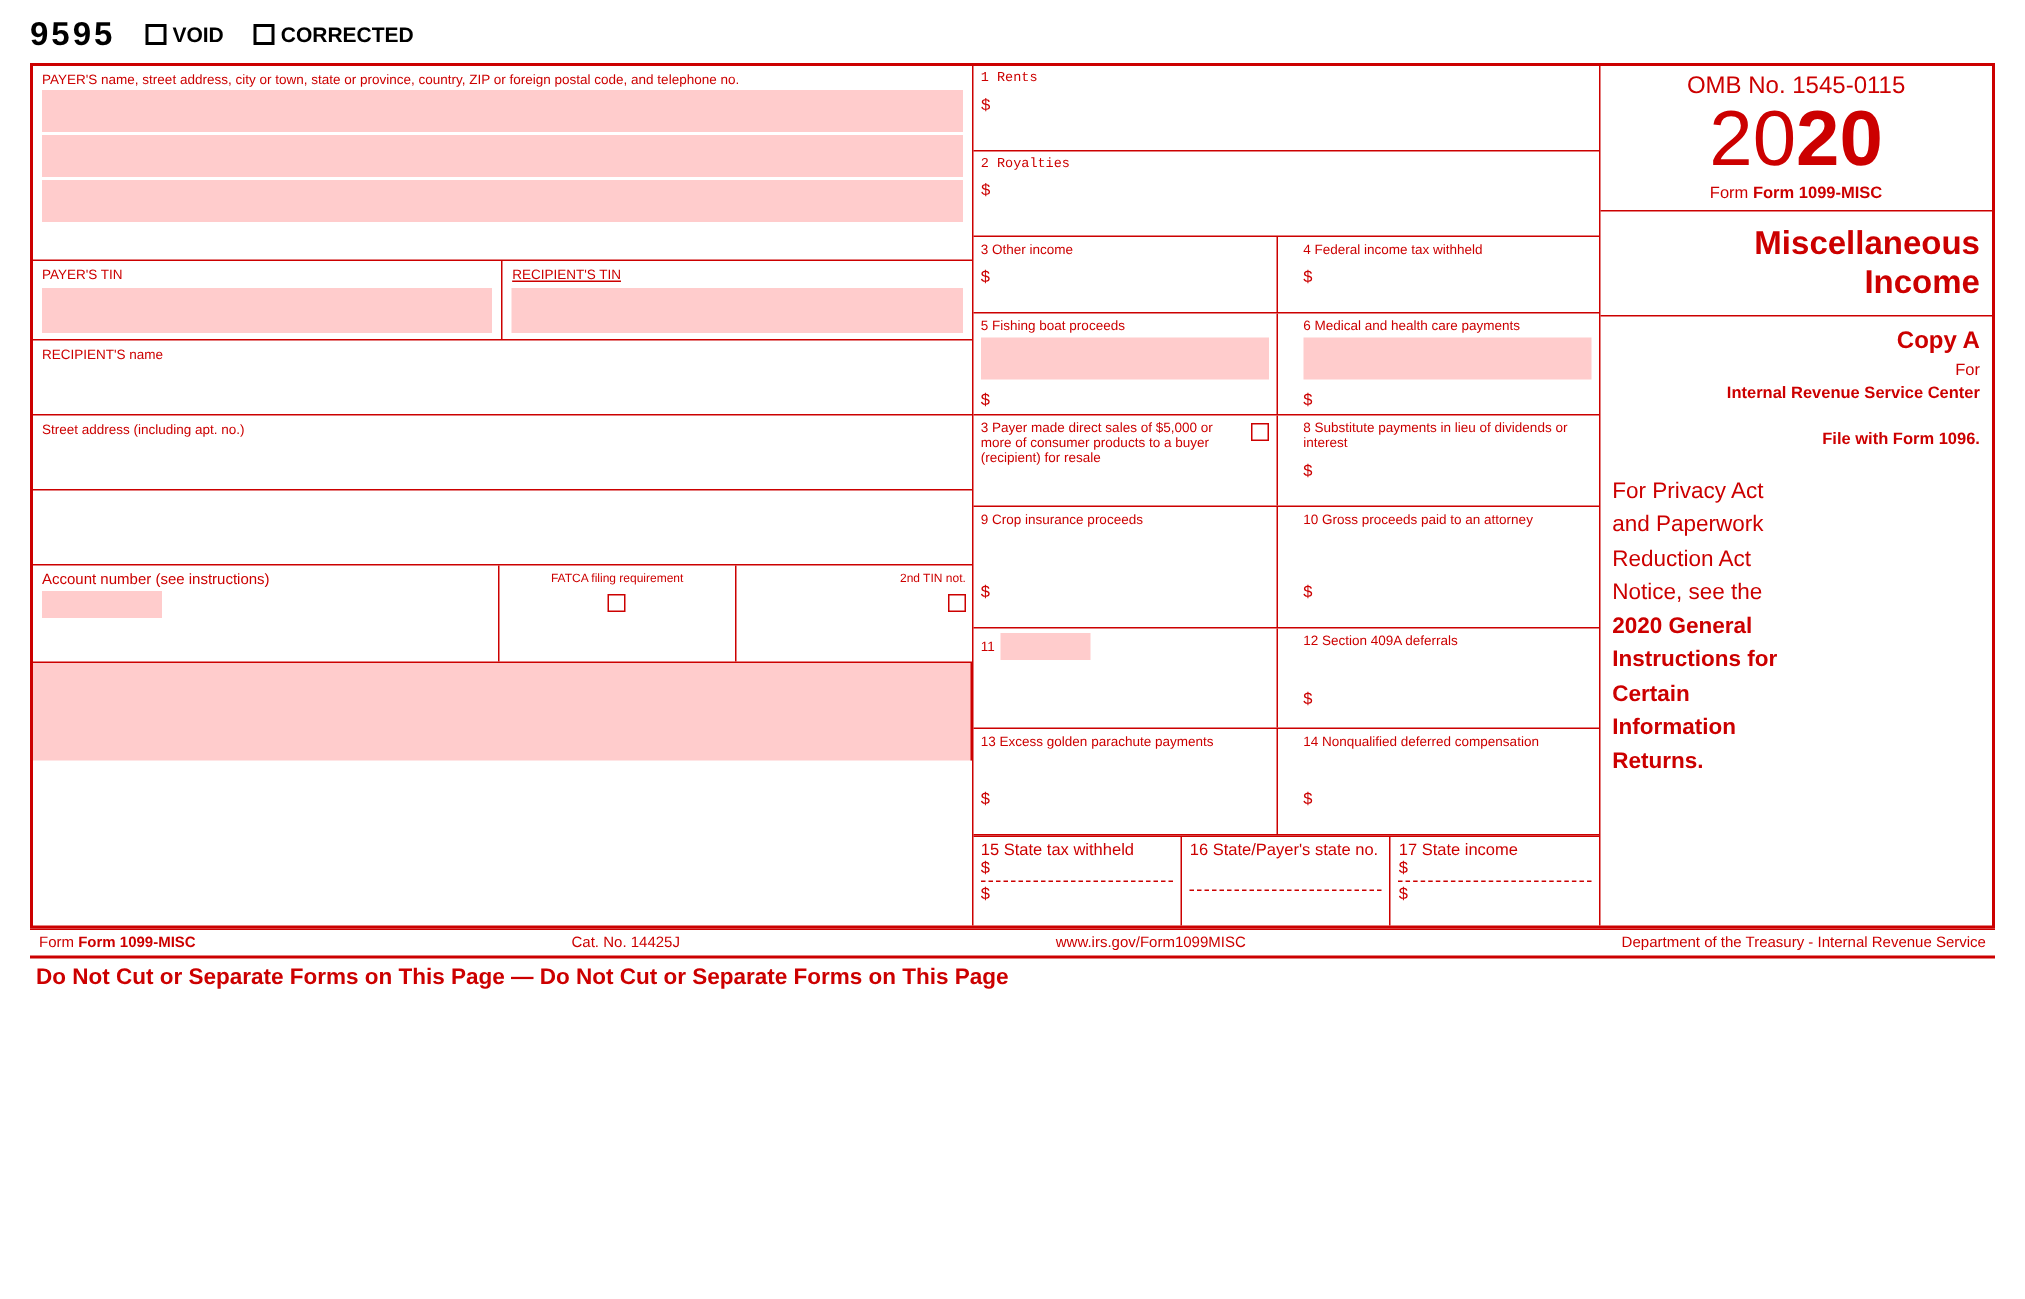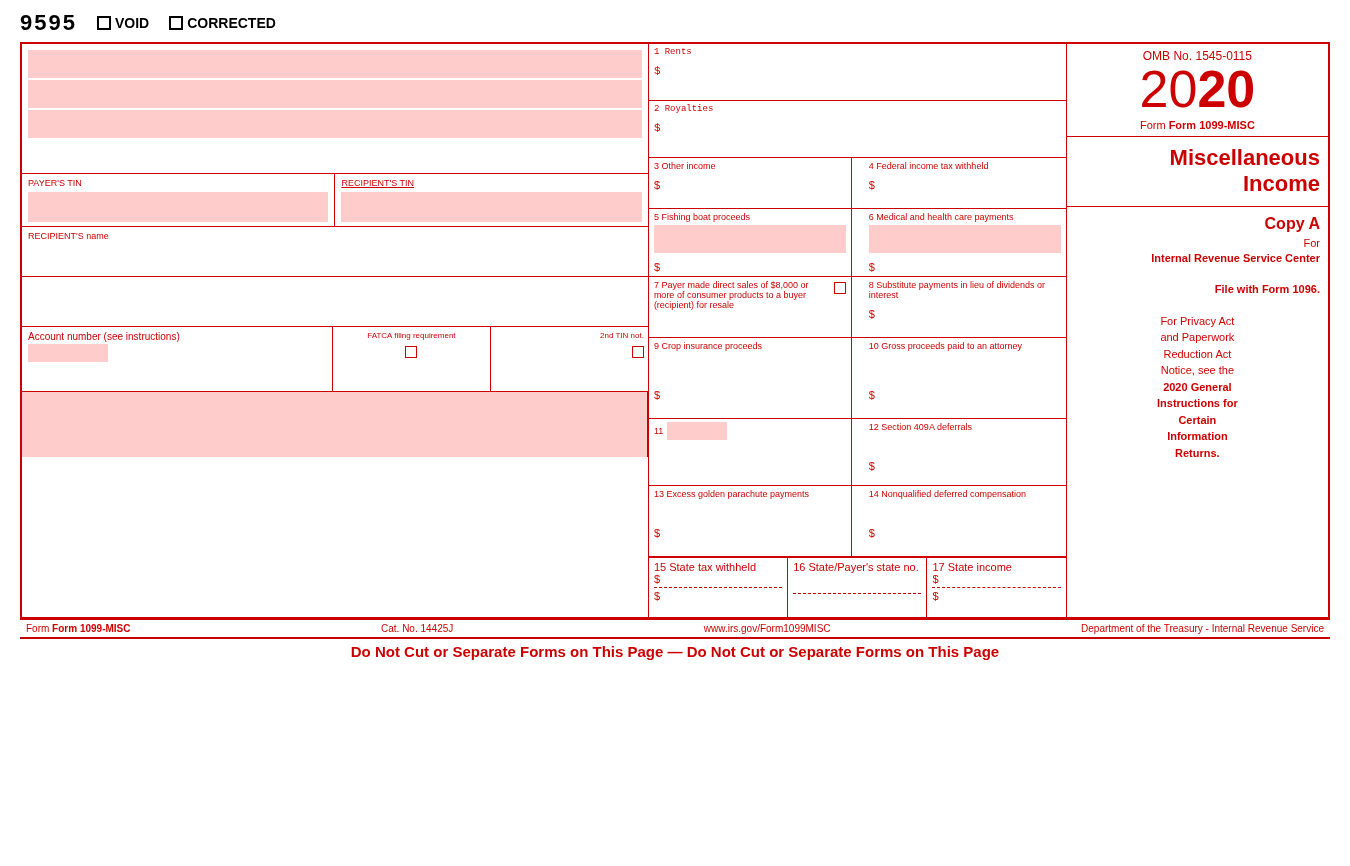--- a/index.html
+++ b/index.html
@@ -250,21 +250,21 @@
       gap: 5px;
     }
 
     
     .omb-box {
       border-bottom: 1px solid #cc0000;
       padding: 5px;
       text-align: center;
     }
     .omb-number {
-      font-size: 12px;
+      font-size: 16px;
       color: #cc0000;
       text-align: center;
     }
     .form-1099-misc {
       font-size: 11px;
       color: #cc0000;
       margin-top: 4px;
     }
 
     .title-box {
@@ -293,38 +293,37 @@
       color: #cc0000;
       margin-top: 3px;
       line-height: 1.4;
     }
     .copy-a-bold {
       font-weight: bold;
     }
 
     .notice-section {
       padding: 8px;
-      text-align: center;
-      font-size: 11px;
+      text-align: left;
+      font-size: 15px;
       color: #cc0000;
       line-height: 1.5;
     }
 
     
     .footer-info {
       display: flex;
       justify-content: space-between;
       padding: 3px 6px;
       font-size: 10px;
       color: #cc0000;
       border-top: 1px solid #cc0000;
     }
     .footer-bottom {
       background: #fff;
-      text-align: center;
       padding: 4px;
       font-size: 15px;
       font-weight: bold;
       color: #cc0000;
       border-top: 2px solid #cc0000;
     }
 
     
     .dashed-line {
       border-top: 1px dashed #cc0000;
@@ -352,20 +351,21 @@
         <span>CORRECTED</span>
       </div>
     </div>
   </div>
 
   <div class="form-main">
 
     <div class="left-section">
 
       <div class="payer-info-box">
+        <div class="label">PAYER'S name, street address, city or town, state or province, country, ZIP or foreign postal code, and telephone no.</div>
         <div class="input-area"></div>
         <div class="input-area"></div>
         <div class="input-area"></div>
       </div>
 
       <div class="tin-row">
         <div class="tin-box">
           <div class="label">PAYER'S TIN</div>
           <div class="tin-input"></div>
         </div>
@@ -373,20 +373,24 @@
           <div class="label">RECIPIENT'S TIN</div>
           <div class="tin-input"></div>
         </div>
       </div>
 
       <div class="recipient-name-box">
         <div class="label">RECIPIENT'S name</div>
         <div style="height:28px;"></div>
       </div>
 
+      <div class="street-box">
+        <div class="label">Street address (including apt. no.)</div>
+        <div style="height:28px;"></div>
+      </div>
 
       <div class="city-box">
         <div style="height:28px;"></div>
       </div>
 
       <div class="account-row">
         <div class="account-box">
           <div class="label">Account number (see instructions)</div>
           <div class="account-input"></div>
         </div>
@@ -442,21 +446,21 @@
         <div class="mid-col">
           <div class="field-label">6 Medical and health care payments</div>
           <div class="pink-input"></div>
           <div class="dollar">$</div>
         </div>
       </div>
 
       <div class="mid-two-col">
         <div class="mid-col">
           <div class="box7-content">
-            <span class="field-label">7 Payer made direct sales of $8,000 or more of consumer products to a buyer (recipient) for resale</span>
+            <span class="field-label">3 Payer made direct sales of $5,000 or more of consumer products to a buyer (recipient) for resale</span>
             <div class="small-checkbox" style="margin-top:2px; flex-shrink:0;"></div>
           </div>
         </div>
         <div class="mid-col">
           <div class="field-label">8 Substitute payments in lieu of dividends or interest</div>
           <div class="dollar">$</div>
           <div style="height:14px;"></div>
         </div>
       </div>
 

